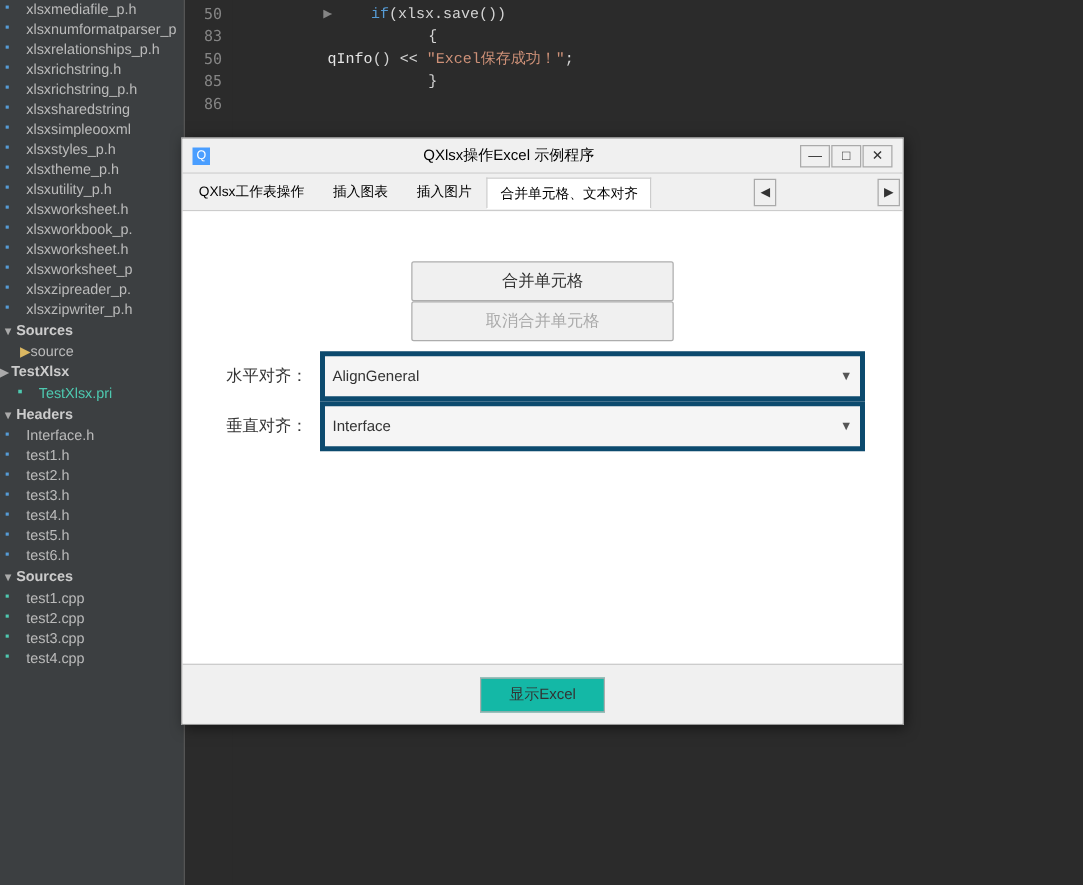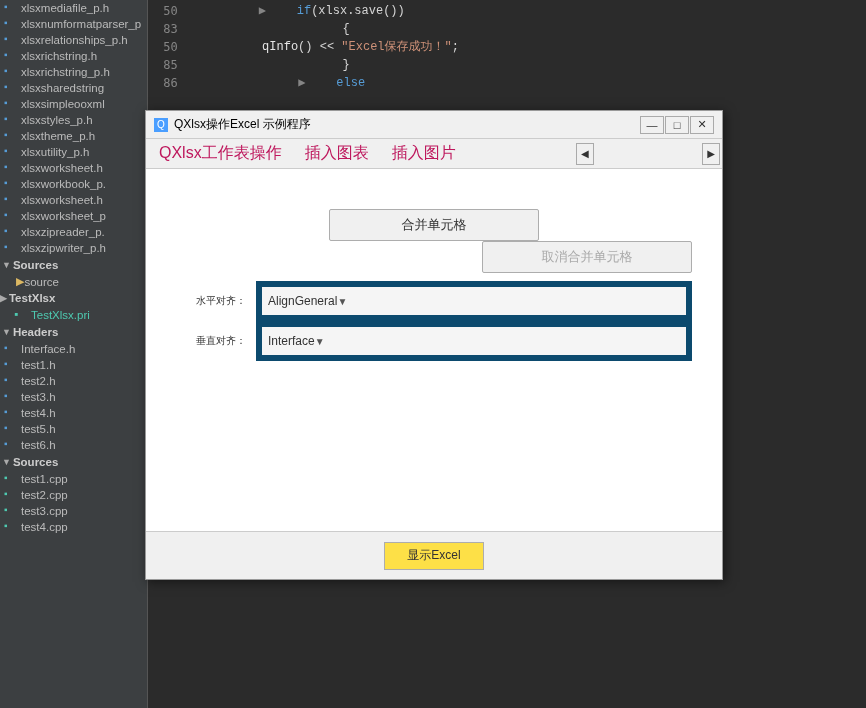--- a/index.html
+++ b/index.html
@@ -129,20 +129,21 @@
       font-size: 10px;
       display: flex;
       align-items: center;
       justify-content: center;
       color: white;
     }
     .dialog-title-text {
       flex: 1;
       font-size: 12px;
       color: #000;
+      text-align: center;
     }
     .dialog-controls {
       display: flex;
       gap: 1px;
     }
     .dialog-btn {
       width: 24px;
       height: 18px;
       background: #f0f0f0;
       border: 1px solid #aaa;
@@ -159,22 +160,22 @@
       display: flex;
       align-items: center;
       background: #f0f0f0;
       border-bottom: 1px solid #ccc;
       padding: 0 2px;
       flex-shrink: 0;
       height: 30px;
     }
     .tab-item {
       padding: 4px 10px;
-      font-size: 16px;
-      color: #be185d;
+      font-size: 11px;
+      color: #000000;
       cursor: pointer;
       border: 1px solid transparent;
       margin-right: 1px;
       white-space: nowrap;
     }
     .tab-item.active {
       background: white;
       border-color: #ccc #ccc white #ccc;
       margin-bottom: -1px;
     }
@@ -227,52 +228,53 @@
     
     .form-row {
       display: flex;
       align-items: center;
       gap: 10px;
     }
     .form-label {
       width: 70px;
       text-align: right;
       color: #333;
-      font-size: 10px;
+      font-size: 13px;
       flex-shrink: 0;
     }
     .form-select {
       flex: 1;
       height: 40px;
-      border: 6px solid #0c4a6e;
+      border: 4px solid #0c4a6e;
       background: #f5f5f5;
       color: #333;
       font-size: 12px;
       padding: 2px 6px;
       display: flex;
       align-items: center;
+      justify-content: space-between;
       cursor: pointer;
     }
     .form-select .arrow { color: #555; font-size: 10px; }
 
     
     .dialog-footer {
       background: #f0f0f0;
       border-top: 1px solid #ccc;
       display: flex;
       align-items: center;
       justify-content: center;
       padding: 8px;
       flex-shrink: 0;
       height: 48px;
     }
     .show-excel-btn {
       width: 100px;
       height: 28px;
-      background: #fde047;
+      background: #14b8a6;
       border: 1px solid #adadad;
       font-size: 12px;
       color: #333;
       cursor: pointer;
       display: flex;
       align-items: center;
       justify-content: center;
     }
   </style>
 </head>
@@ -433,21 +435,20 @@
         <div>112</div>
         <div>113</div>
         <div>114</div>
         <div>115</div>
       </div>
       <div class="code-content">
         <div class="code-line"><span class="fold-arrow">▶</span><span class="kw">    if</span><span>(xlsx.save())</span></div>
         <div class="code-line">    {</div>
         <div class="code-line">        <span class="fn">qInfo</span>() &lt;&lt; <span class="str">"Excel保存成功！"</span>;</div>
         <div class="code-line">    }</div>
-        <div class="code-line"><span class="fold-arrow">▶</span><span class="kw">    else</span></div>
         <div class="code-line" style="height:72px;"></div>
         <div class="code-line">        <span class="fn">qInfo</span>() &lt;&lt; <span class="str">"Excel保存成功！"</span>;</div>
         <div class="code-line">    }</div>
         <div class="code-line"><span class="fold-arrow">▶</span><span class="kw">    else</span></div>
         <div class="code-line">    {</div>
         <div class="code-line">        <span class="fn">qWarning</span>() &lt;&lt; <span class="str">"Excel保存失败！"</span>;</div>
       </div>
     </div>
   </div>
 </div>
@@ -461,31 +462,32 @@
       <div class="dialog-btn">—</div>
       <div class="dialog-btn">□</div>
       <div class="dialog-btn close-btn">✕</div>
     </div>
   </div>
 
   <div class="dialog-tabs">
     <div class="tab-item">QXlsx工作表操作</div>
     <div class="tab-item">插入图表</div>
     <div class="tab-item">插入图片</div>
+    <div class="tab-item active">合并单元格、文本对齐</div>
     <div class="tab-nav-btn">◀</div>
     <div class="tab-nav-btn">▶</div>
   </div>
 
   <div class="dialog-body">
 
     <div style="display:flex; justify-content:center; margin-top:20px;">
       <button class="dialog-action-btn">合并单元格</button>
     </div>
 
-    <div style="display:flex; justify-content:flex-end;">
+    <div style="display:flex; justify-content:center;">
       <button class="dialog-action-btn disabled">取消合并单元格</button>
     </div>
 
     <div class="form-row" style="margin-top:8px;">
       <span class="form-label">水平对齐：</span>
       <div class="form-select">
         <span>AlignGeneral</span>
         <span class="arrow">▼</span>
       </div>
     </div>

